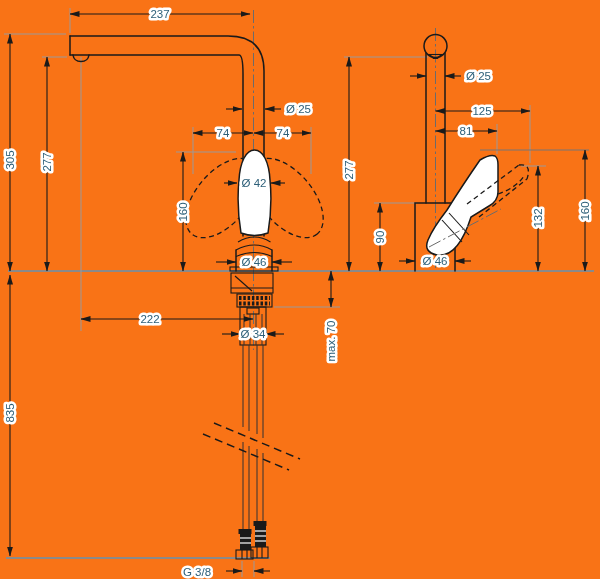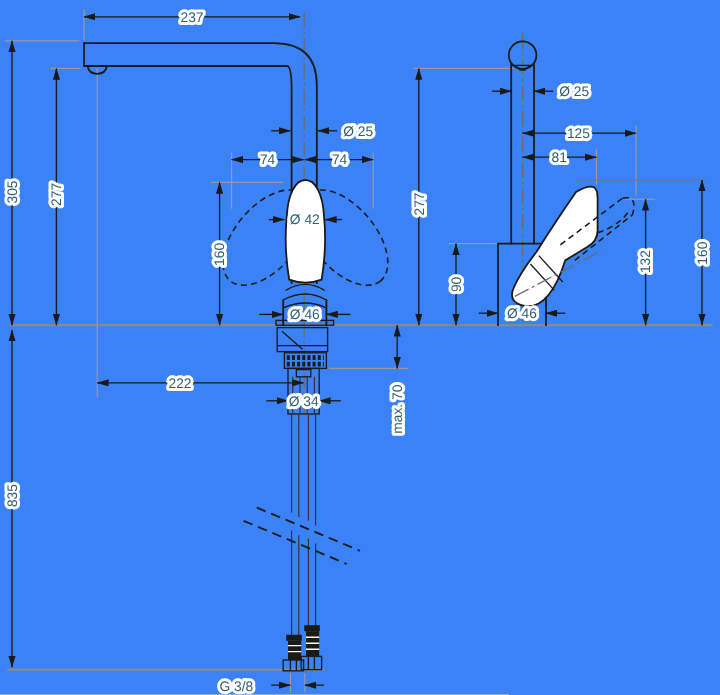--- a/index.html
+++ b/index.html
@@ -1,16 +1,16 @@
 <!DOCTYPE html>
 <html><head>
 <meta charset="utf-8">
 <style>
   html,body{margin:0;padding:0;background:#ffffff;}
-  .page{width:600px;height:579px;background:#3b82f6;position:relative;overflow:hidden;}
+  .page{width:600px;height:579px;background:#f97316;position:relative;overflow:hidden;}
   svg{display:block;}
   .obj{stroke:#1a1a1a;stroke-width:1.5;fill:none;stroke-linecap:round;}
   .objthin{stroke:#1a1a1a;stroke-width:1.1;fill:none;}
   .dimline{stroke:#1a1a1a;stroke-width:1.1;fill:none;}
   .ext{stroke:#9a9a9a;stroke-width:1;fill:none;}
   .cl{stroke:#6b6b6b;stroke-width:1;fill:none;stroke-dasharray:13 3 2.5 3;}
   .dash{stroke:#1a1a1a;stroke-width:1.3;fill:none;stroke-dasharray:5 3.5;}
   .brk{stroke:#1a1a1a;stroke-width:1.5;fill:none;stroke-dasharray:8 5;}
   .grayline{stroke:#8a8a8a;stroke-width:1.8;fill:none;}
   .lbl{font-family:"Liberation Sans",sans-serif;font-size:11.5px;fill:#2d5f78;

